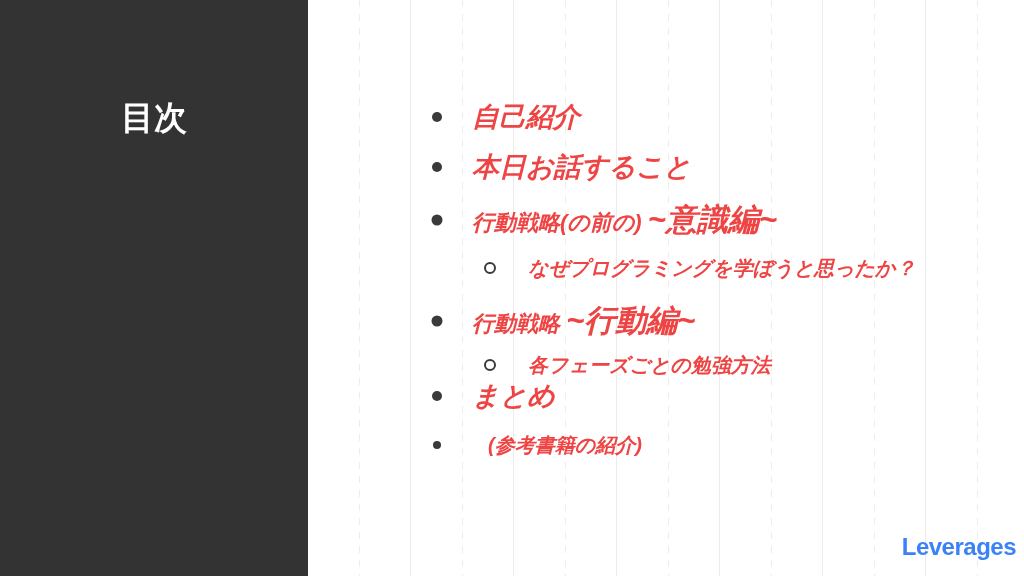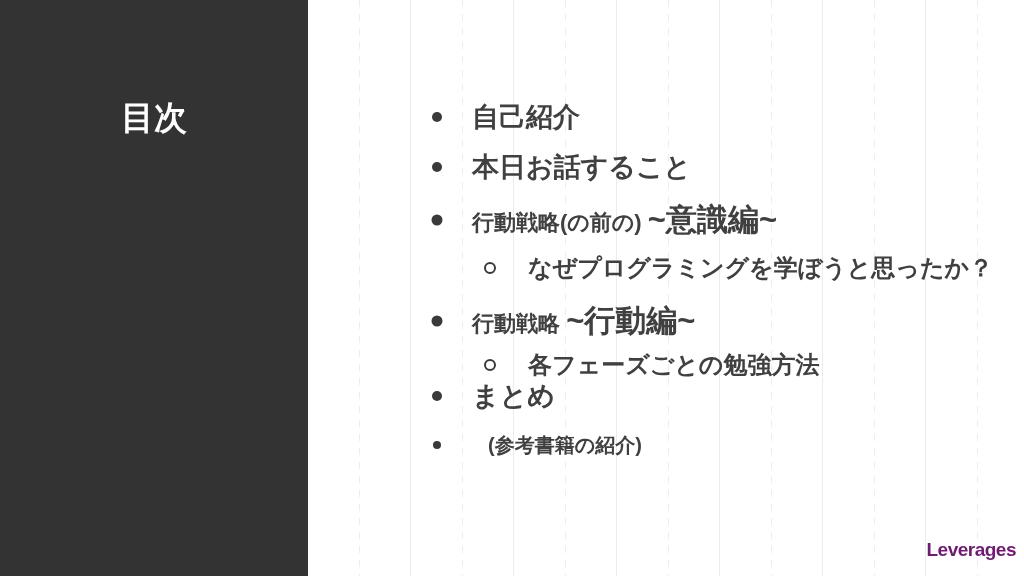--- a/index.html
+++ b/index.html
@@ -22,42 +22,42 @@
   
   .content{position:absolute;left:308px;top:0;width:716px;height:576px;}
   .gl{position:absolute;top:0;bottom:0;width:1px;}
   .gl-d{
     background-image:linear-gradient(180deg,#efecec 0 7px,rgba(0,0,0,0) 7px 14px);
     background-size:1px 14px;background-repeat:repeat-y;
   }
   .gl-s{background:#ececec;}
 
   
-  .toc-row{position:absolute;left:0;width:100%;color:#404040;font-weight:bold;}
+  .toc-row{position:absolute;left:0;width:100%;color:#ef4444;font-weight:bold;font-style:italic;}
   .h-lg{height:32px;line-height:32px;font-size:27px;}
   .h-mx{height:36px;line-height:36px;font-size:22px;}
-  .h-md{height:30px;line-height:30px;font-size:24px;}
+  .h-md{height:30px;line-height:30px;font-size:20px;}
   .h-sm{height:26px;line-height:26px;font-size:20px;}
 
   .dot{position:absolute;top:50%;transform:translate(-50%,-50%);
        background:#3a3a3a;border-radius:50%;}
   .dot-10{width:10px;height:10px;}
   .dot-11{width:11px;height:11px;}
   .dot-8{width:8px;height:8px;}
   .ring{position:absolute;top:50%;transform:translate(-50%,-50%);
         width:12px;height:12px;border:2px solid #3a3a3a;border-radius:50%;
         box-sizing:border-box;background:transparent;}
 
   .txt{position:absolute;top:0;white-space:nowrap;}
   .emph{font-size:31px;}
 
   
   .logo{
     position:absolute;right:8px;bottom:15px;
-    font-size:19px;font-weight:bold;color:#701a75;letter-spacing:-0.5px;
+    font-size:24px;font-weight:bold;color:#3b82f6;letter-spacing:-0.5px;
   }
 </style>
 </head>
 <body>
 
 <div class="slide">
 
   <div class="sidebar">
     <div class="sidebar-title">目次</div>
   </div>

